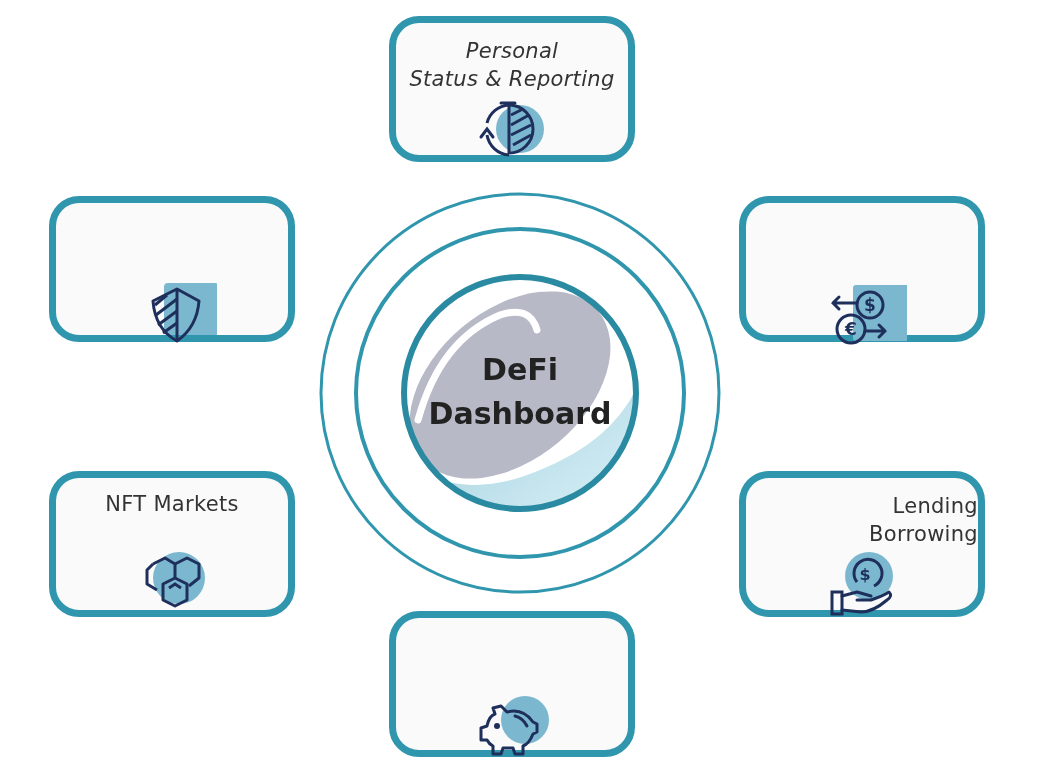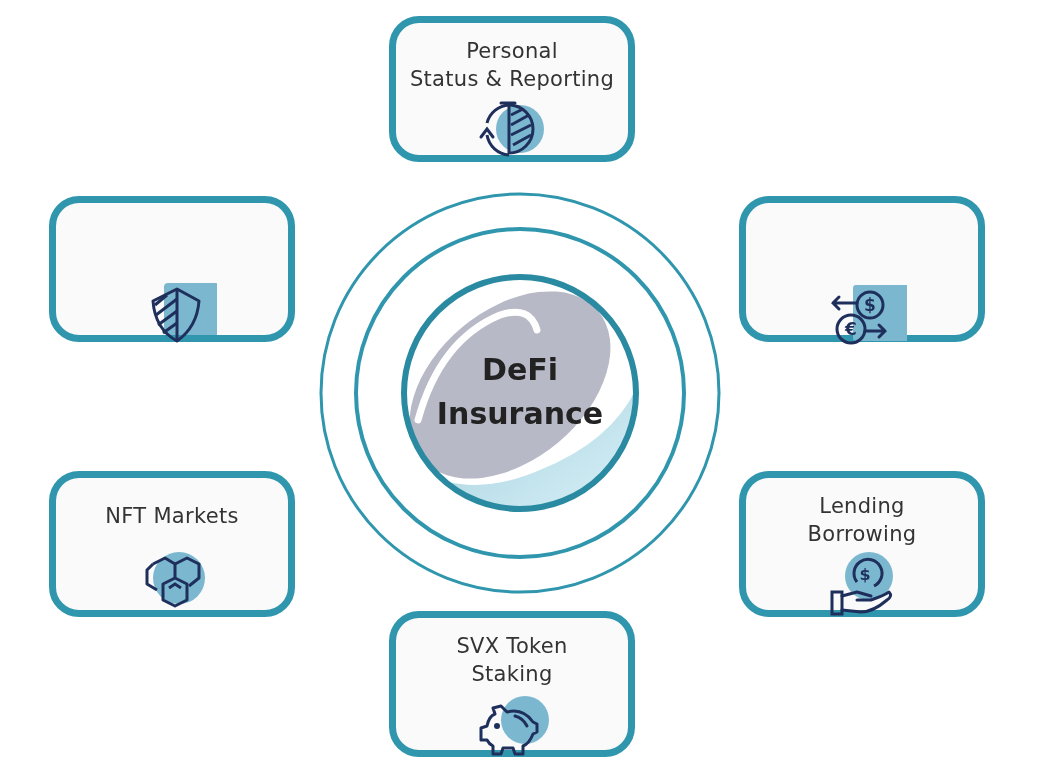--- a/index.html
+++ b/index.html
@@ -13,21 +13,21 @@
       border-radius: 30px;
       background: #fafafb;
       text-align: center;
     }
     .card .label {
       position: absolute; left: 0; right: 0; top: 14px;
       font-size: 21px; line-height: 28px; color: #333333;
       letter-spacing: 0.3px;
       white-space: pre-line;
     }
-    .card .label.single { top: 24px; }
+    .card .label.single { top: 12px; }
     .card .icon {
       position: absolute; left: 50%; transform: translateX(-50%);
       width: 90px; height: 72px;
     }
     #hub { position: absolute; left: 0; top: 0; }
     .hub-title {
       position: absolute; left: 420px; top: 348px; width: 200px;
       text-align: center; font-family: "DejaVu Sans", sans-serif; font-weight: bold;
       font-size: 30px; line-height: 44px; color: #222222;
       white-space: pre-line;
@@ -51,23 +51,23 @@
   <g clip-path="url(#innerClip)">
     <rect x="400" y="270" width="240" height="250" fill="#ffffff"></rect>
     <ellipse cx="560" cy="440" rx="120" ry="85" fill="url(#lightG)" transform="rotate(-35 560 440)"></ellipse>
     <path d="M 420 470 Q 430 350 540 300 Q 650 250 650 340 Q 640 430 540 470 Q 470 500 420 470 Z" fill="#ffffff"></path>
     <ellipse cx="510" cy="385" rx="115" ry="75" fill="#b7b9c6" transform="rotate(-40 510 385)"></ellipse>
     <path d="M 418 420 Q 440 340 500 315 Q 530 305 537 330" fill="none" stroke="#ffffff" stroke-width="7" stroke-linecap="round"></path>
   </g>
   <circle cx="520" cy="393" r="116" fill="none" stroke="#2a8aa1" stroke-width="6"></circle>
 </svg>
 <div class="hub-title">DeFi
-Insurance</div>
+Dashboard</div>
 
-<div class="card" style="left:389px; top:16px;">
+<div class="card" style="left:389px; top:16px;font-style:italic;">
   <div class="label">Personal
 Status &amp; Reporting</div>
   <svg class="icon" style="top:74px" viewBox="0 0 90 72">
     <circle cx="53" cy="32" r="24" fill="#7bb8d0"></circle>
     <line x1="34" y1="6" x2="48" y2="6" stroke="#1f2f5c" stroke-width="3" stroke-linecap="round"></line>
     <path d="M 42 8 A 24 24 0 1 1 42 56 Z" fill="none" stroke="#1f2f5c" stroke-width="3"></path>
     <path d="M 44 18 L 56 12 M 44 28 L 62 18 M 44 38 L 64 28 M 46 48 L 64 38" stroke="#1f2f5c" stroke-width="3"></path>
     <path d="M 42 8 A 24 24 0 0 0 20 26" fill="none" stroke="#1f2f5c" stroke-width="3"></path>
     <path d="M 20 38 A 24 24 0 0 0 42 58" fill="none" stroke="#1f2f5c" stroke-width="3"></path>
     <path d="M 14 40 L 20 32 L 26 40" fill="none" stroke="#1f2f5c" stroke-width="3" stroke-linecap="round"></path>
@@ -99,34 +99,32 @@
   <div class="label single">NFT Markets</div>
   <svg class="icon" style="top:70px" viewBox="0 0 90 72">
     <circle cx="52" cy="30" r="26" fill="#7bb8d0"></circle>
     <path d="M 26 16 L 38 10 L 48 16 L 48 30 M 30 42 L 20 36 L 20 22 L 26 16" fill="none" stroke="#1f2f5c" stroke-width="3" stroke-linejoin="round"></path>
     <path d="M 48 16 L 60 10 L 72 16 L 72 30 L 62 38" fill="none" stroke="#1f2f5c" stroke-width="3" stroke-linejoin="round"></path>
     <path d="M 36 36 L 48 30 L 60 36 L 60 52 L 48 58 L 36 52 Z" fill="none" stroke="#1f2f5c" stroke-width="3" stroke-linejoin="round"></path>
     <path d="M 42 40 L 48 36 L 54 40" fill="none" stroke="#1f2f5c" stroke-width="3"></path>
   </svg>
 </div>
 
-<div class="card" style="left:739px; top:471px;">
+<div class="card" style="left:739px; top:471px;text-align:right;">
   <div class="label">Lending
 Borrowing</div>
   <svg class="icon" style="top:74px" viewBox="0 0 90 72">
     <circle cx="52" cy="24" r="24" fill="#7bb8d0"></circle>
     <path d="M 57 34 A 14 14 0 1 0 40 30" fill="none" stroke="#1f2f5c" stroke-width="3"></path>
     <text x="48" y="28" text-anchor="middle" font-size="16" font-weight="bold" fill="#1f2f5c" font-family="DejaVu Sans, sans-serif">$</text>
     <rect x="15" y="40" width="10" height="22" fill="none" stroke="#1f2f5c" stroke-width="3"></rect>
     <path d="M 25 44 L 40 40 L 54 44 M 40 48 L 54 48 Q 66 44 72 40 Q 76 44 70 48 Q 56 60 44 60 L 25 58" fill="none" stroke="#1f2f5c" stroke-width="3" stroke-linejoin="round" stroke-linecap="round"></path>
   </svg>
 </div>
 
 <div class="card" style="left:389px; top:611px;">
-  <div class="label">SVX Token
-Staking</div>
   <svg class="icon" style="top:76px" viewBox="0 0 90 72">
     <circle cx="58" cy="26" r="24" fill="#7bb8d0"></circle>
     <path d="M 26 14 L 34 12 L 40 18 Q 56 14 66 28 L 70 30 L 70 38 L 66 40 Q 62 50 56 52 L 56 60 L 48 60 L 46 54 L 36 54 L 34 60 L 26 60 L 26 52 Q 22 50 20 46 L 14 46 L 14 34 L 20 32 Q 22 22 28 20 Z" fill="none" stroke="#1f2f5c" stroke-width="3" stroke-linejoin="round"></path>
     <circle cx="30" cy="32" r="3" fill="#1f2f5c"></circle>
     <path d="M 48 22 Q 56 24 60 32" fill="none" stroke="#1f2f5c" stroke-width="3" stroke-linecap="round"></path>
   </svg>
 </div>
 
 </body></html>

